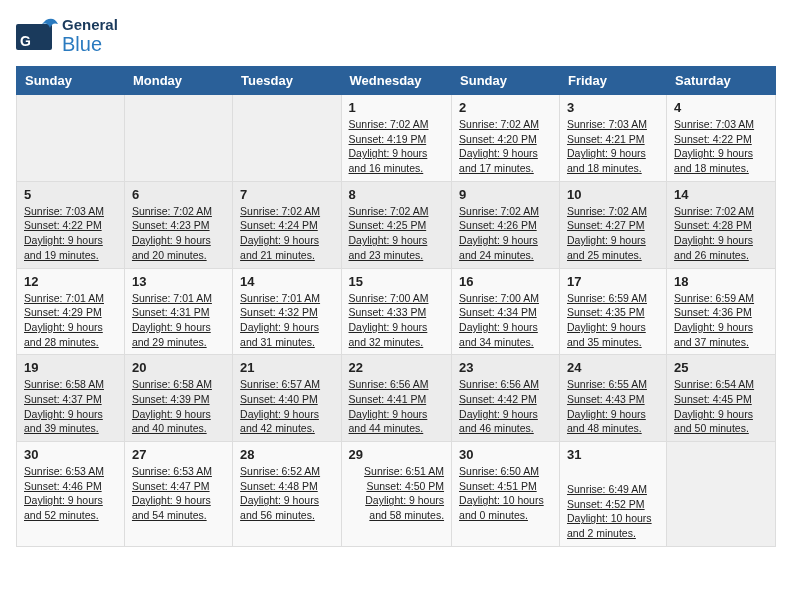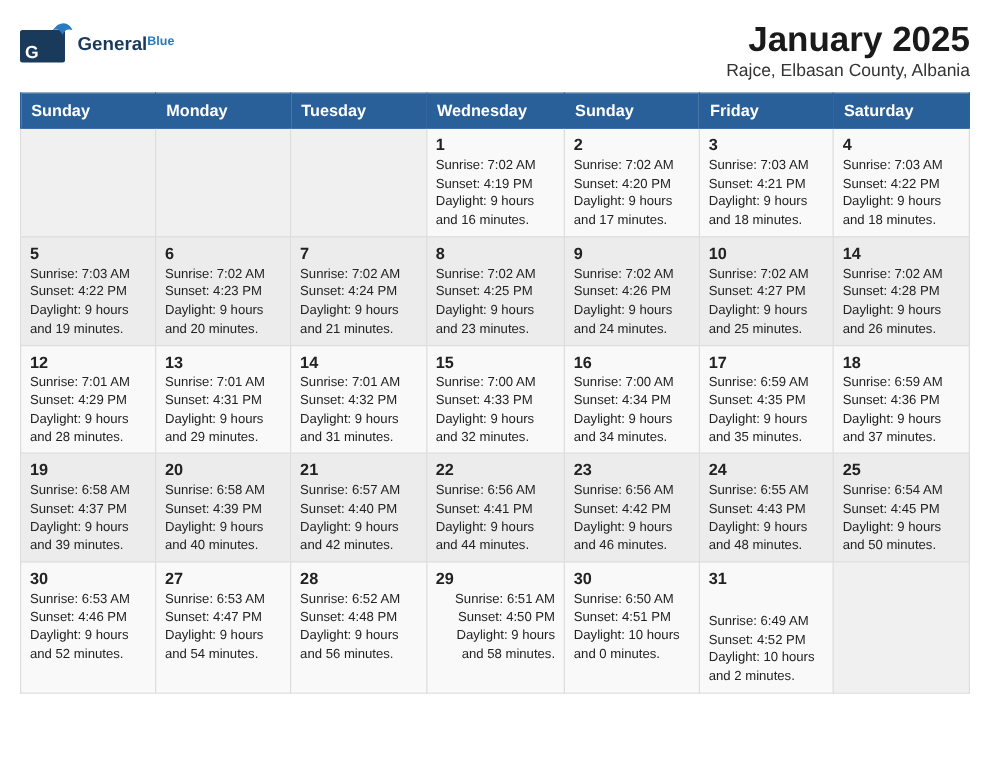--- a/index.html
+++ b/index.html
@@ -64,47 +64,44 @@
     }
     .day-number {
       font-weight: bold;
       font-size: 13px;
       display: block;
       margin-bottom: 2px;
     }
     .day-info {
       font-size: 10.5px;
       line-height: 1.4;
+      text-decoration: underline;
     }
     .empty-cell {
       background-color: #f0f0f0 !important;
     }
   </style>
 </head>
 <body>
 
 <div class="header-section">
   <div class="logo">
     <div style="display:flex;align-items:center;">
       <div style="position:relative;width:44px;height:40px;">
         <svg width="44" height="40" viewBox="0 0 44 40">
           <rect x="0" y="8" width="36" height="26" rx="2" fill="#1a3a5c"></rect>
           <text x="4" y="30" font-size="14" font-weight="bold" fill="white" font-family="Arial">G</text>
           <path d="M30 4 Q38 0 42 8 Q36 6 34 12 Q32 6 26 8 Z" fill="#2a7abf"></path>
         </svg>
       </div>
-      <div style="display:flex;line-height:1.1;margin-left:2px;">
+      <div style="display:flex;flex-direction:column;line-height:1.1;margin-left:2px;">
         <span style="font-size:15px;font-weight:bold;color:#1a3a5c;">General</span>
-        <span style="font-size:10px;font-weight:bold;color:#2a7abf;text-align:right;">Blue</span>
+        <span style="font-size:20px;font-weight:normal;color:#2a7abf;">Blue</span>
       </div>
     </div>
-  </div>
-  <div class="title-section">
-    <div class="month-title">January 2025</div>
-    <div class="subtitle">Rajce, Elbasan County, Albania</div>
   </div>
 </div>
 
 <table>
   <thead>
     <tr id="header-row">
     <th>Sunday</th>
         <th>Monday</th>
         <th>Tuesday</th>
         <th>Wednesday</th>

